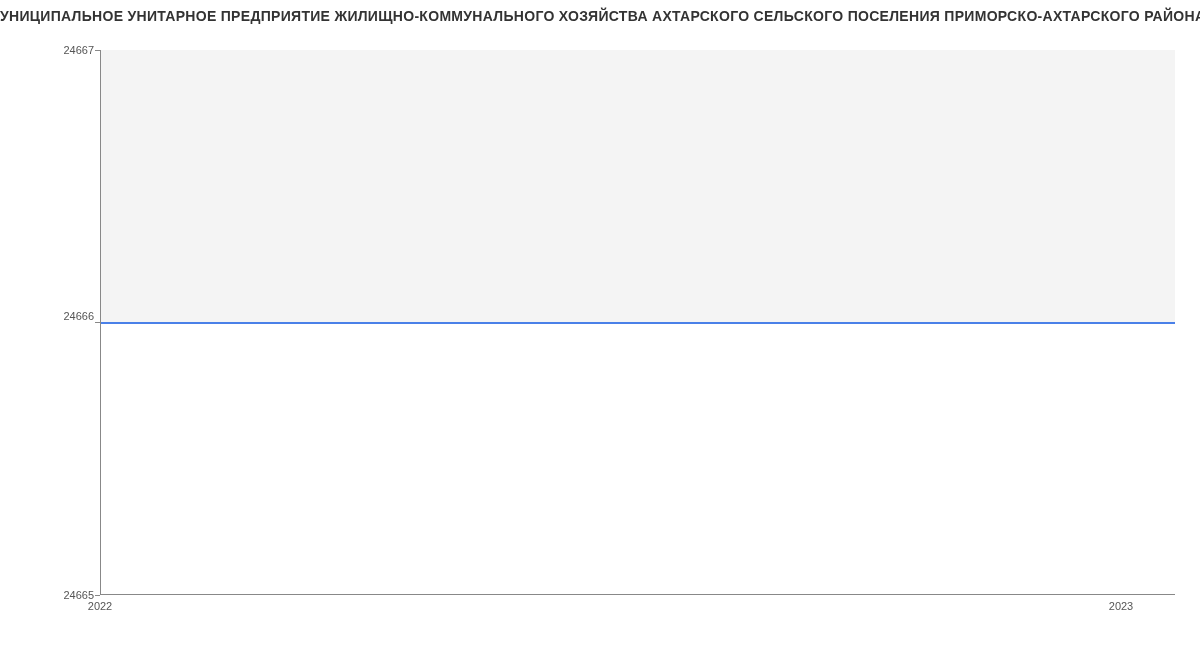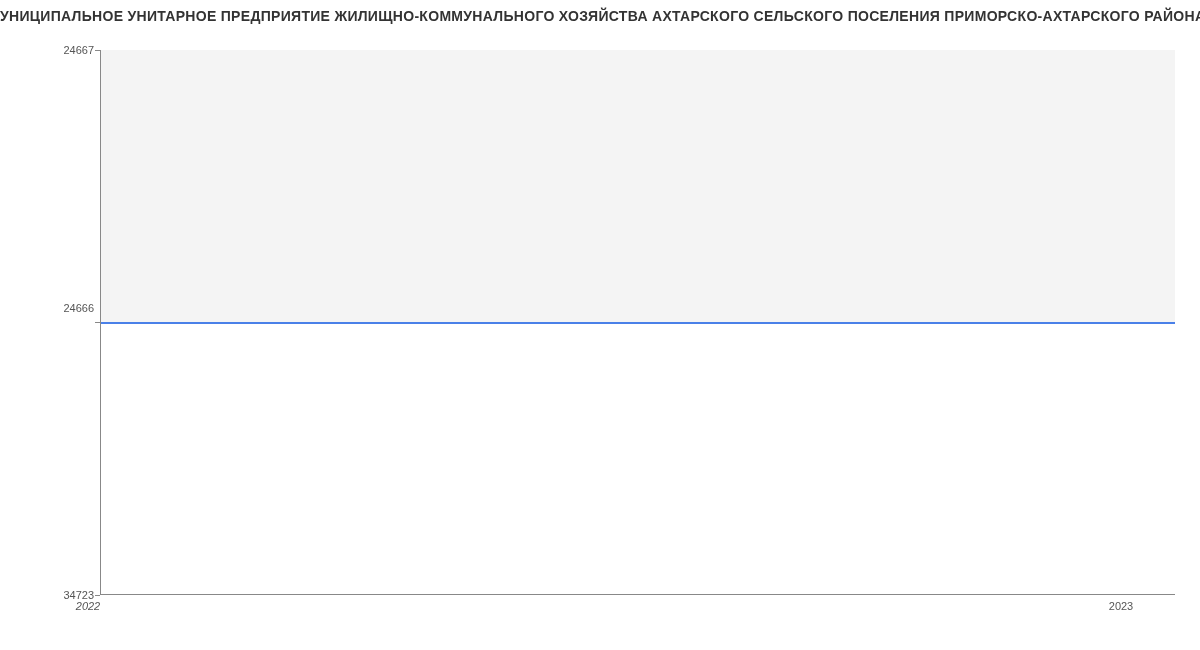--- a/index.html
+++ b/index.html
@@ -74,28 +74,28 @@
       background: #4a80e8;
     }
   </style>
 </head>
 <body>
 
 <div class="chart-container">
   <div class="title">УНИЦИПАЛЬНОЕ УНИТАРНОЕ ПРЕДПРИЯТИЕ ЖИЛИЩНО-КОММУНАЛЬНОГО ХОЗЯЙСТВА АХТАРСКОГО СЕЛЬСКОГО ПОСЕЛЕНИЯ ПРИМОРСКО-АХТАРСКОГО РАЙОНА | Данны</div>
 
   <div class="y-tick-label" style="top:50px;">24667</div>
-  <div class="y-tick-label" style="top:308px;margin-left:8px;">24666</div>
-  <div class="y-tick-label" style="top:595px;">34723</div>
+  <div class="y-tick-label" style="top:316px;margin-left:8px;">24666</div>
+  <div class="y-tick-label" style="top:595px;">24665</div>
 
   <div class="y-tick-mark" style="top:50px;"></div>
   <div class="y-tick-mark" style="top:322px;"></div>
   <div class="y-tick-mark" style="top:595px;"></div>
 
-  <div class="x-tick-label" style="left:88px;font-style:italic;">2022</div>
+  <div class="x-tick-label" style="left:100px;">2022</div>
   <div class="x-tick-label" style="left:1121px;">2023</div>
 
   <div class="plot-area">
 
     <div class="grid-band" style="top:0; height:272px;"></div>
 
     <div class="data-line" style="top:272px;"></div>
   </div>
 </div>
 

